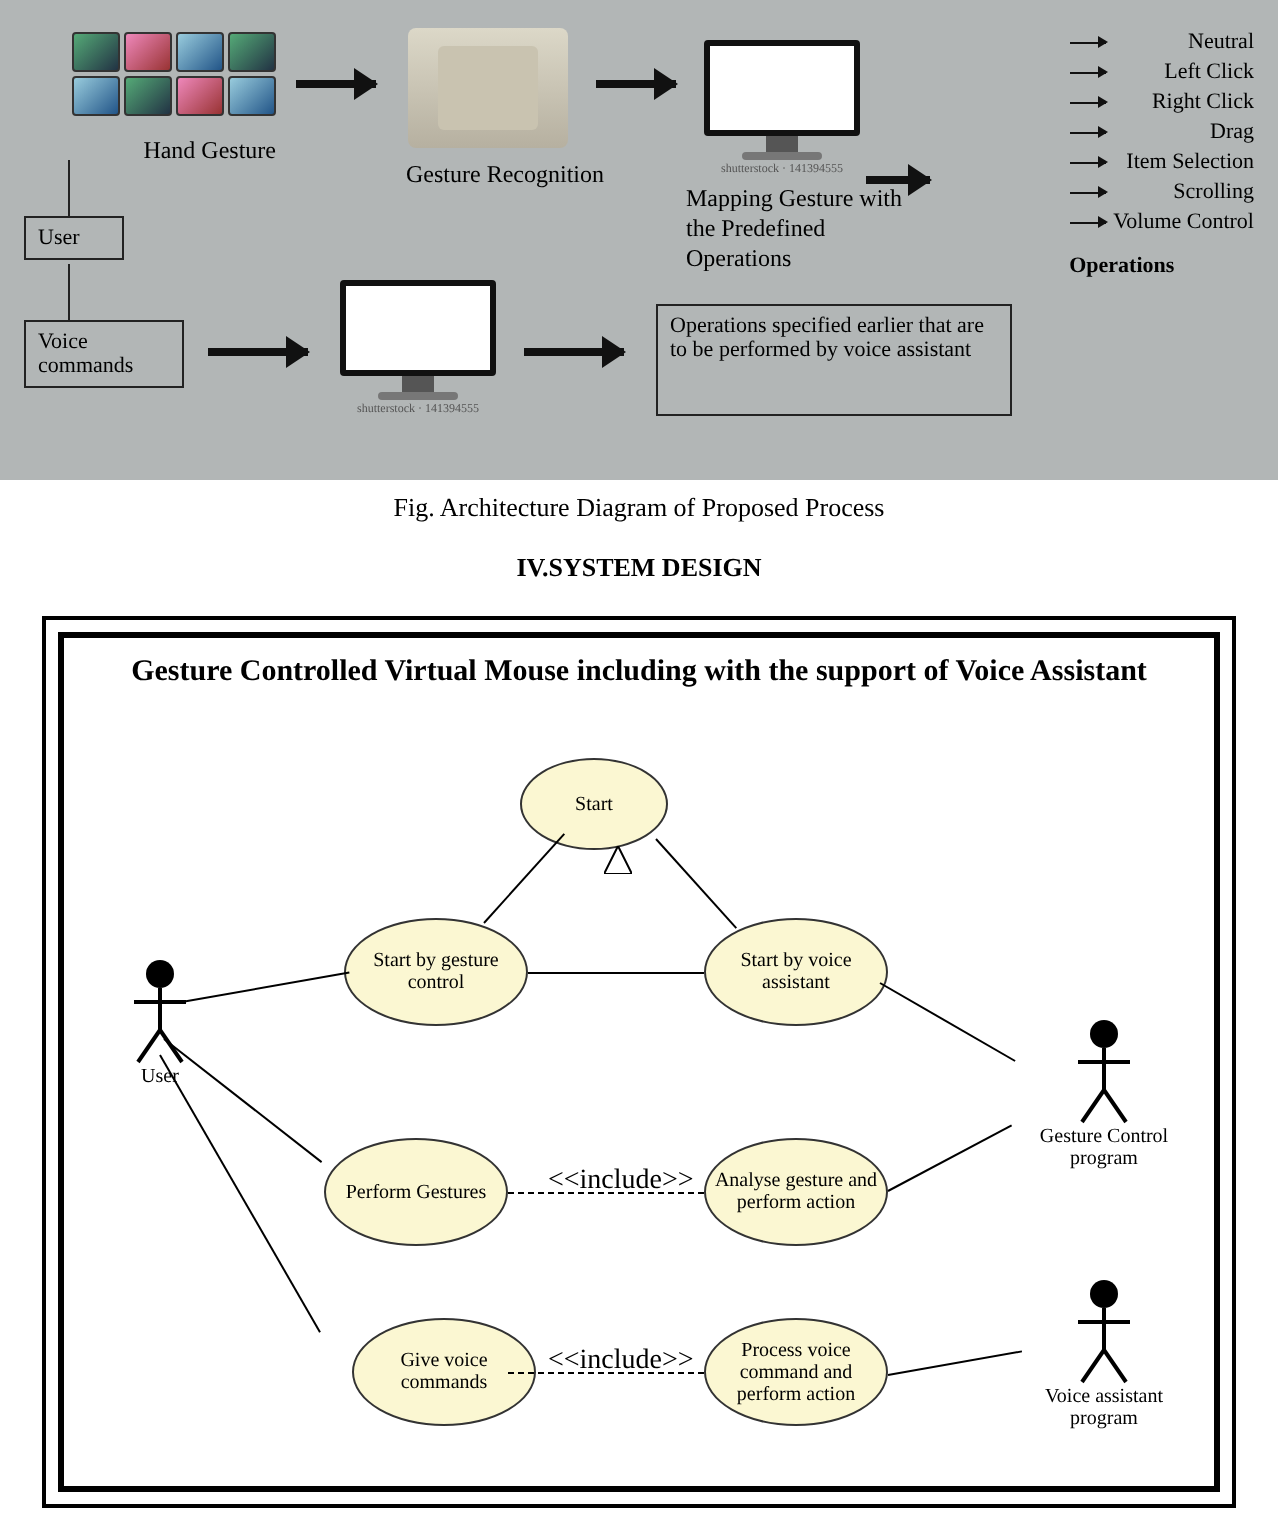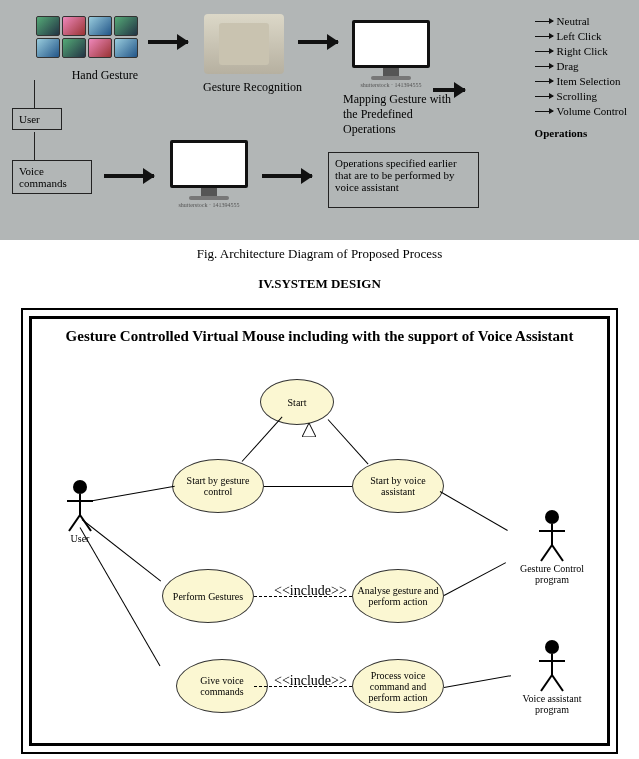--- a/index.html
+++ b/index.html
@@ -15,21 +15,21 @@
   .gest-rec { width: 80px; height: 60px; background: linear-gradient(#dcd8c8,#b6b0a0); border-radius: 4px; display:flex; align-items:center; justify-content:center; }
   .gest-rec-inner { width: 50px; height: 42px; background: #c9c3b0; border-radius: 3px; }
   .monitor { width: 78px; }
   .monitor-screen { width: 78px; height: 48px; background:#fff; border: 3px solid #111; border-radius: 2px; }
   .monitor-stand { width: 16px; height: 8px; background:#555; margin: 0 auto; }
   .monitor-base  { width: 40px; height: 4px; background:#777; margin: 0 auto; border-radius: 2px; }
   .monitor-sub   { font-size: 6px; color:#555; text-align:center; margin-top:2px;}
   .box { border: 1px solid #222; padding: 4px 6px; font-size: 11px; background: transparent; }
   .op-list { position:absolute; right: 4px; top: 2px; font-size: 11px; }
   .op-list .hdr { font-weight: bold; margin-top: 10px;}
-  .op-item { display:flex; align-items:center; margin: 3px 0; }
+  .op-item { display:flex; align-items:center; margin: 3px 0; justify-content: space-between; }
   .op-arrow { width: 18px; height: 1px; background:#111; position:relative; margin-right:4px;}
   .op-arrow::after { content:""; position:absolute; right:-1px; top:-3px; border-left:5px solid #111; border-top:3.5px solid transparent; border-bottom:3.5px solid transparent;}
   .big-arrow { position:absolute; height: 4px; background:#111; }
   .big-arrow::after { content:""; position:absolute; right:-1px; top:-6px; border-left:12px solid #111; border-top:8px solid transparent; border-bottom:8px solid transparent;}
   .caption { text-align:center; font-size: 13px; margin: 6px 0 14px 0; }
   .section-hdr { text-align:center; font-weight:bold; font-size: 13px; margin-bottom: 16px; }
 
   .usecase-wrap { width: 597px; margin: 0 auto; }
   .usecase-outer { border: 2px solid #000; padding: 6px; }
   .usecase-inner { border: 3px solid #000; position: relative; height: 430px; background:#fff; }
@@ -129,21 +129,21 @@
       <div class="monitor">
         <div class="monitor-screen"></div>
           <div class="monitor-stand"></div>
           <div class="monitor-base"></div>
         <div class="monitor-sub">shutterstock · 141394555</div>
       </div>
     </div>
 
     <div class="big-arrow" style="left:254px; top:164px; width:50px;"></div>
 
-    <div class="node box" style="left:320px; top:142px; width:151px; height:56px;"><span>Operations specified earlier that are to be performed by voice assistant</span></div>
+    <div class="node box" style="left:320px; top:142px; width:178px; height:56px;"><span>Operations specified earlier that are to be performed by voice assistant</span></div>
 
   </div>
 </div>
 <div class="caption">Fig. Architecture Diagram of Proposed Process</div>
 
 <div class="section-hdr">IV.SYSTEM  DESIGN</div>
 
 <div class="usecase-wrap">
   <div class="usecase-outer">
     <div class="usecase-inner">

